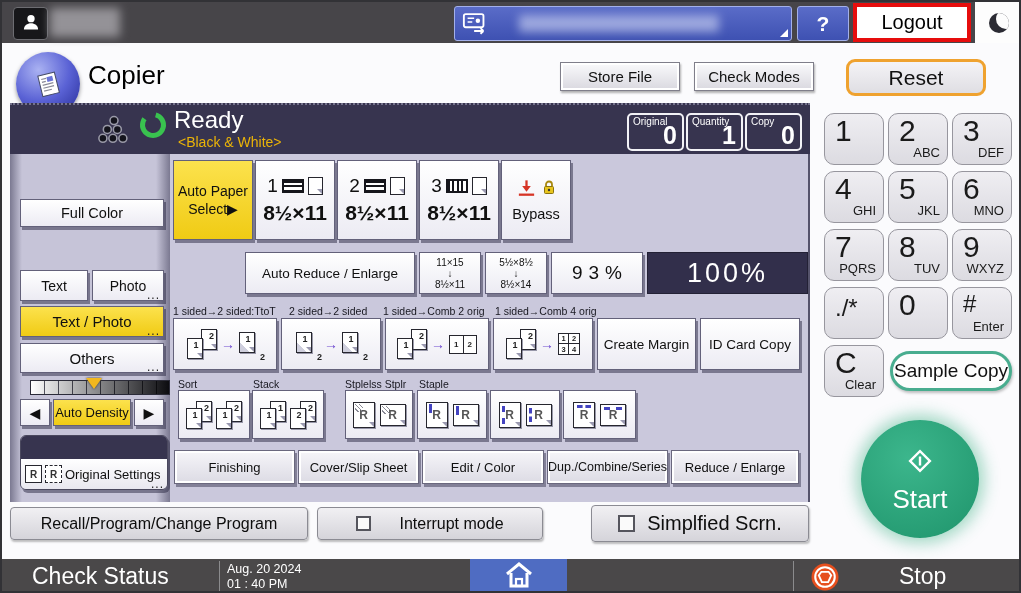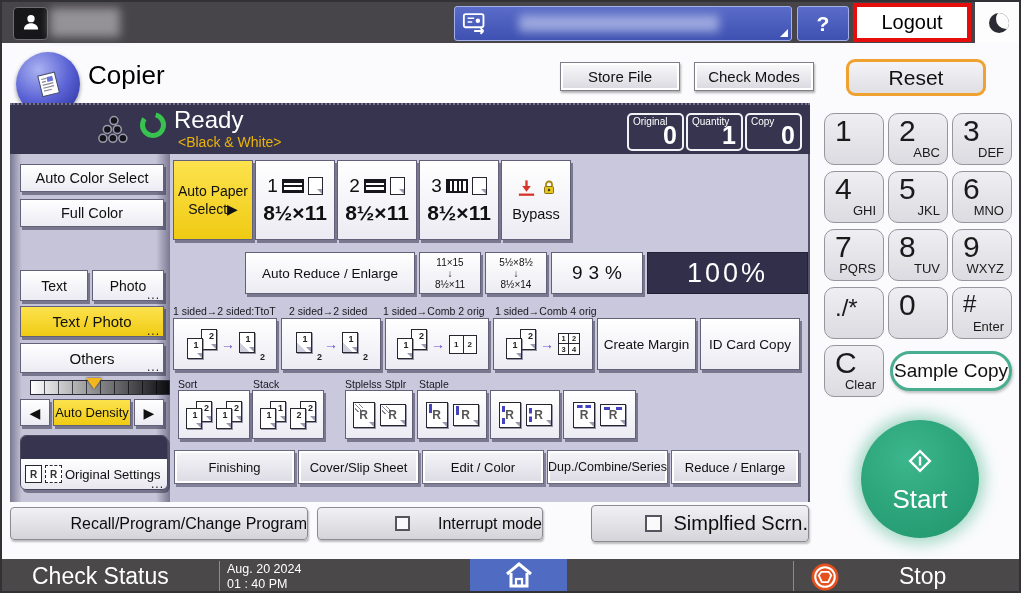--- a/index.html
+++ b/index.html
@@ -106,21 +106,21 @@
   .ricon{width:15px;height:16px;border:1px solid #26262e;background:#fff;font-size:10px;font-weight:bold;
          color:#333;display:flex;align-items:center;justify-content:center;}
   .ricon.dash{border-style:dashed;}
 
   
   .tabbtn{position:absolute;height:34px;background:linear-gradient(#f6f5f9,#dcdbe4);border:1px solid #6a687e;
           box-shadow:inset 0 0 0 2px #fff,2px 3px 0 rgba(42,40,66,.45);display:flex;align-items:center;
           justify-content:center;font-size:13px;color:#101010;box-sizing:border-box;}
   .graybtn{position:absolute;background:linear-gradient(#f1f0f3,#d5d4da);border:1px solid #8b8b93;
            border-radius:4px;box-shadow:1px 2px 2px rgba(0,0,0,.25);display:flex;align-items:center;
-           justify-content:flex-end;color:#0d0d0d;box-sizing:border-box;}
+           justify-content:center;color:#0d0d0d;box-sizing:border-box;}
   .chk{display:inline-block;width:15px;height:15px;border:2px solid #55555d;background:#fafafa;box-sizing:border-box;}
 
   
   .key{position:absolute;width:60px;height:52px;background:linear-gradient(#efeef2,#dcdbe1);
        border:1px solid #97969e;border-radius:10px;box-sizing:border-box;color:#1a1a1a;}
   .key .km{position:absolute;left:10px;top:0px;font-size:30px;font-weight:normal;}
   .key .ks{position:absolute;right:7px;bottom:4px;font-size:13px;}
   .resetbtn{position:absolute;left:844px;top:57px;width:140px;height:37px;border:3px solid #efa22f;border-radius:9px;
             background:linear-gradient(#f4f3f6,#dfdee3);display:flex;align-items:center;justify-content:center;
             font-size:21px;color:#111;box-sizing:border-box;}
@@ -229,23 +229,20 @@
     </div>
     <div class="cnt" style="left:735px;">
       <span class="cl">Copy</span>
       <span class="cv">0</span>
     </div>
   </div>
 
   <div class="panel">
     <div class="side-shade"></div>
 
-    <div class="b3" style="left:10px;top:10px;width:144px;height:28px;font-size:14.5px;">
-      <span>Auto Color Select</span>
-    </div>
     <div class="b3" style="left:10px;top:45px;width:144px;height:28px;font-size:14.5px;">
       <span>Full Color</span>
     </div>
     <div class="b3" style="left:10px;top:116px;width:68px;height:31px;">
       <span>Text</span>
     </div>
     <div class="b3" style="left:82px;top:116px;width:72px;height:31px;">
       <span>Photo</span>
       <span class="dots">...</span>
     </div>

